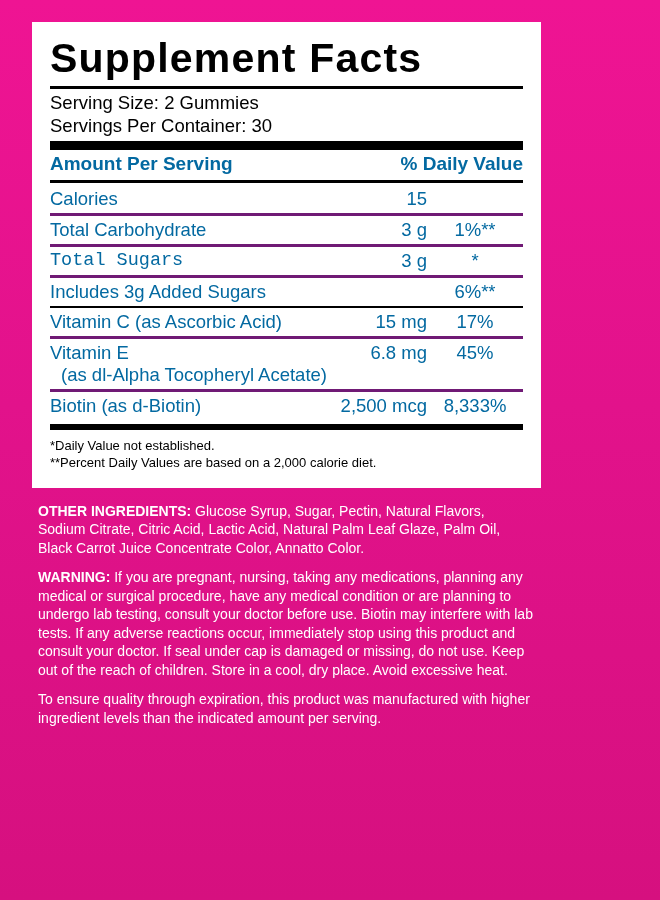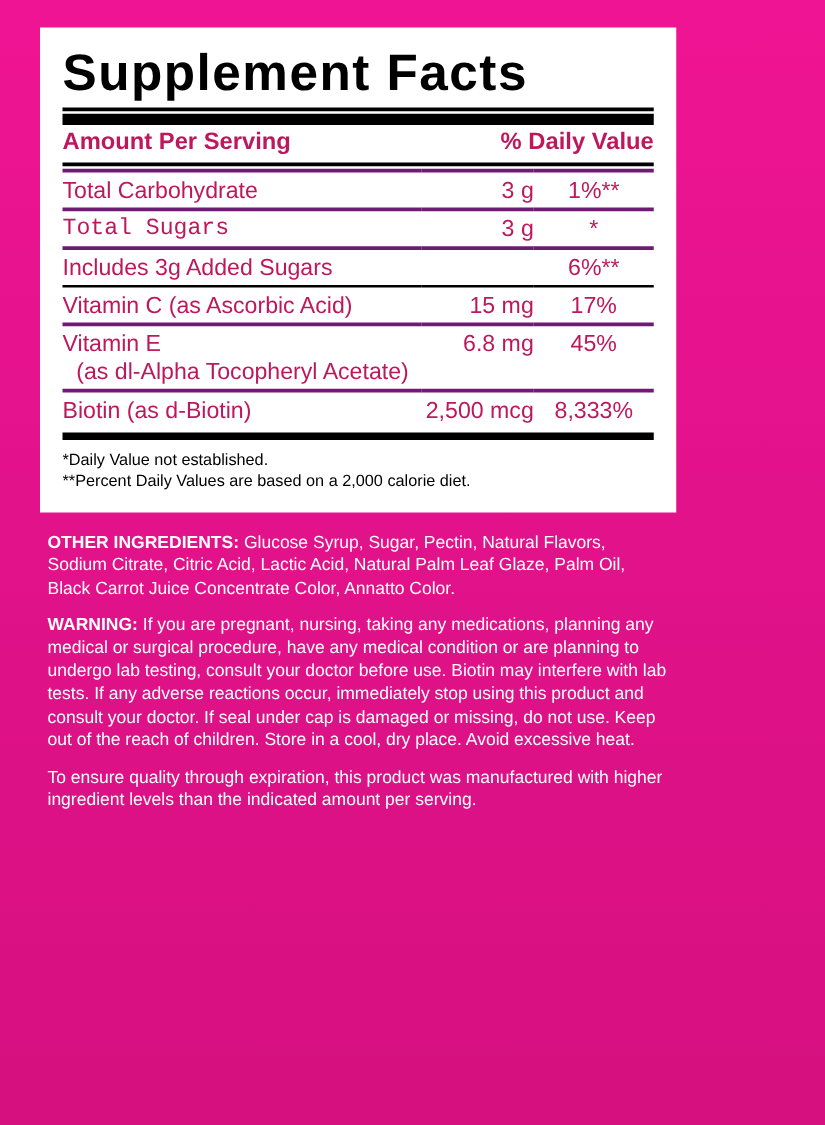--- a/index.html
+++ b/index.html
@@ -53,21 +53,21 @@
     font-size: 18.5px;
     color: #000;
     line-height: 1.25;
   }
   .servings-block { margin: 2px 0 4px 0; }
 
   table.facts {
     width: 100%;
     border-collapse: collapse;
     font-size: 18.5px;
-    color: #be185d;
+    color: #0369a1;
   }
   table.facts td {
     padding: 3px 0 3px 0;
     vertical-align: top;
   }
   .hdr td { font-weight: bold; font-size: 19px; padding-bottom: 2px; }
   .cell-name { text-align: left; }
   .cell-amount { text-align: right; white-space: nowrap; padding-right: 6px; }
   .cell-dv { text-align: center; white-space: nowrap; width: 96px; }
   .indent-1 { padding-left: 11px; font-family: Liberation Mono, monospace; }
@@ -99,37 +99,46 @@
 <div class="bg-gradient"></div>
 
 <div class="page">
 
   <div class="facts-panel">
 
     <div class="facts-title">Supplement Facts</div>
 
     <div class="rule-med"></div>
 
+    <div class="servings-block">
+      <div class="serving-line">Serving Size: 2 Gummies</div>
+      <div class="serving-line">Servings Per Container: 30</div>
+    </div>
 
     <div class="rule-thick"></div>
 
     <table class="facts">
       <tbody>
           <tr class="hdr">
         <td class="cell-name">Amount Per Serving</td>
         <td class="cell-amount"></td>
         <td class="cell-dv">% Daily Value</td>
       </tr>
     </tbody>
       </table>
 
     <div class="rule-med"></div>
 
     <table class="facts">
       <tbody>
+          <tr>
+        <td class="cell-name">Calories</td>
+        <td class="cell-amount">15</td>
+        <td class="cell-dv"></td>
+      </tr>
       <tr class="row-border">
         <td class="cell-name">Total Carbohydrate</td>
         <td class="cell-amount">3 g</td>
         <td class="cell-dv">1%**</td>
       </tr>
       <tr class="row-border">
         <td class="cell-name indent-1">Total Sugars</td>
         <td class="cell-amount">3 g</td>
         <td class="cell-dv">*</td>
       </tr>

